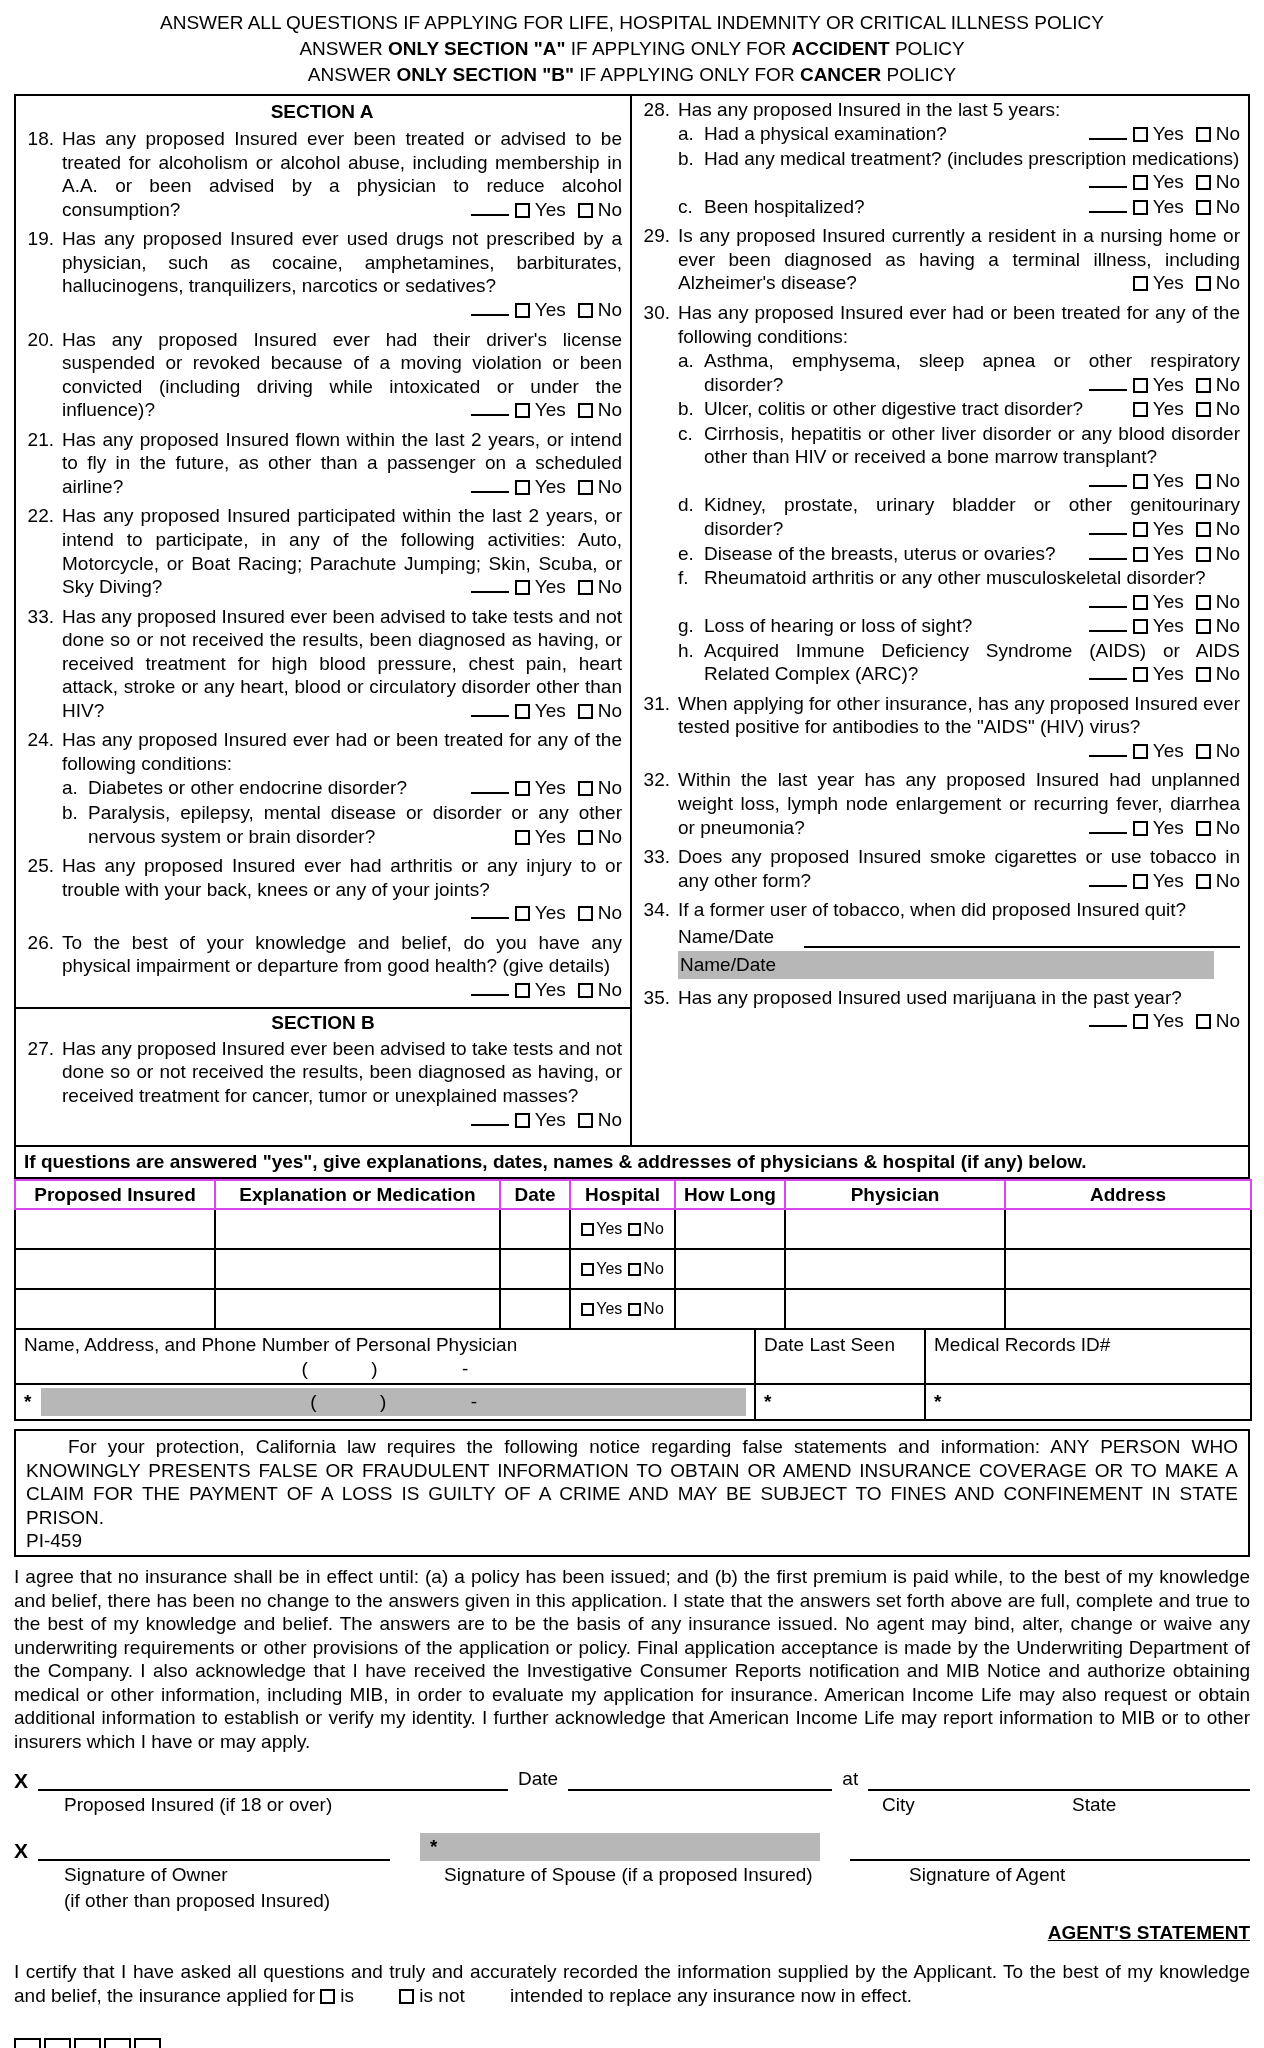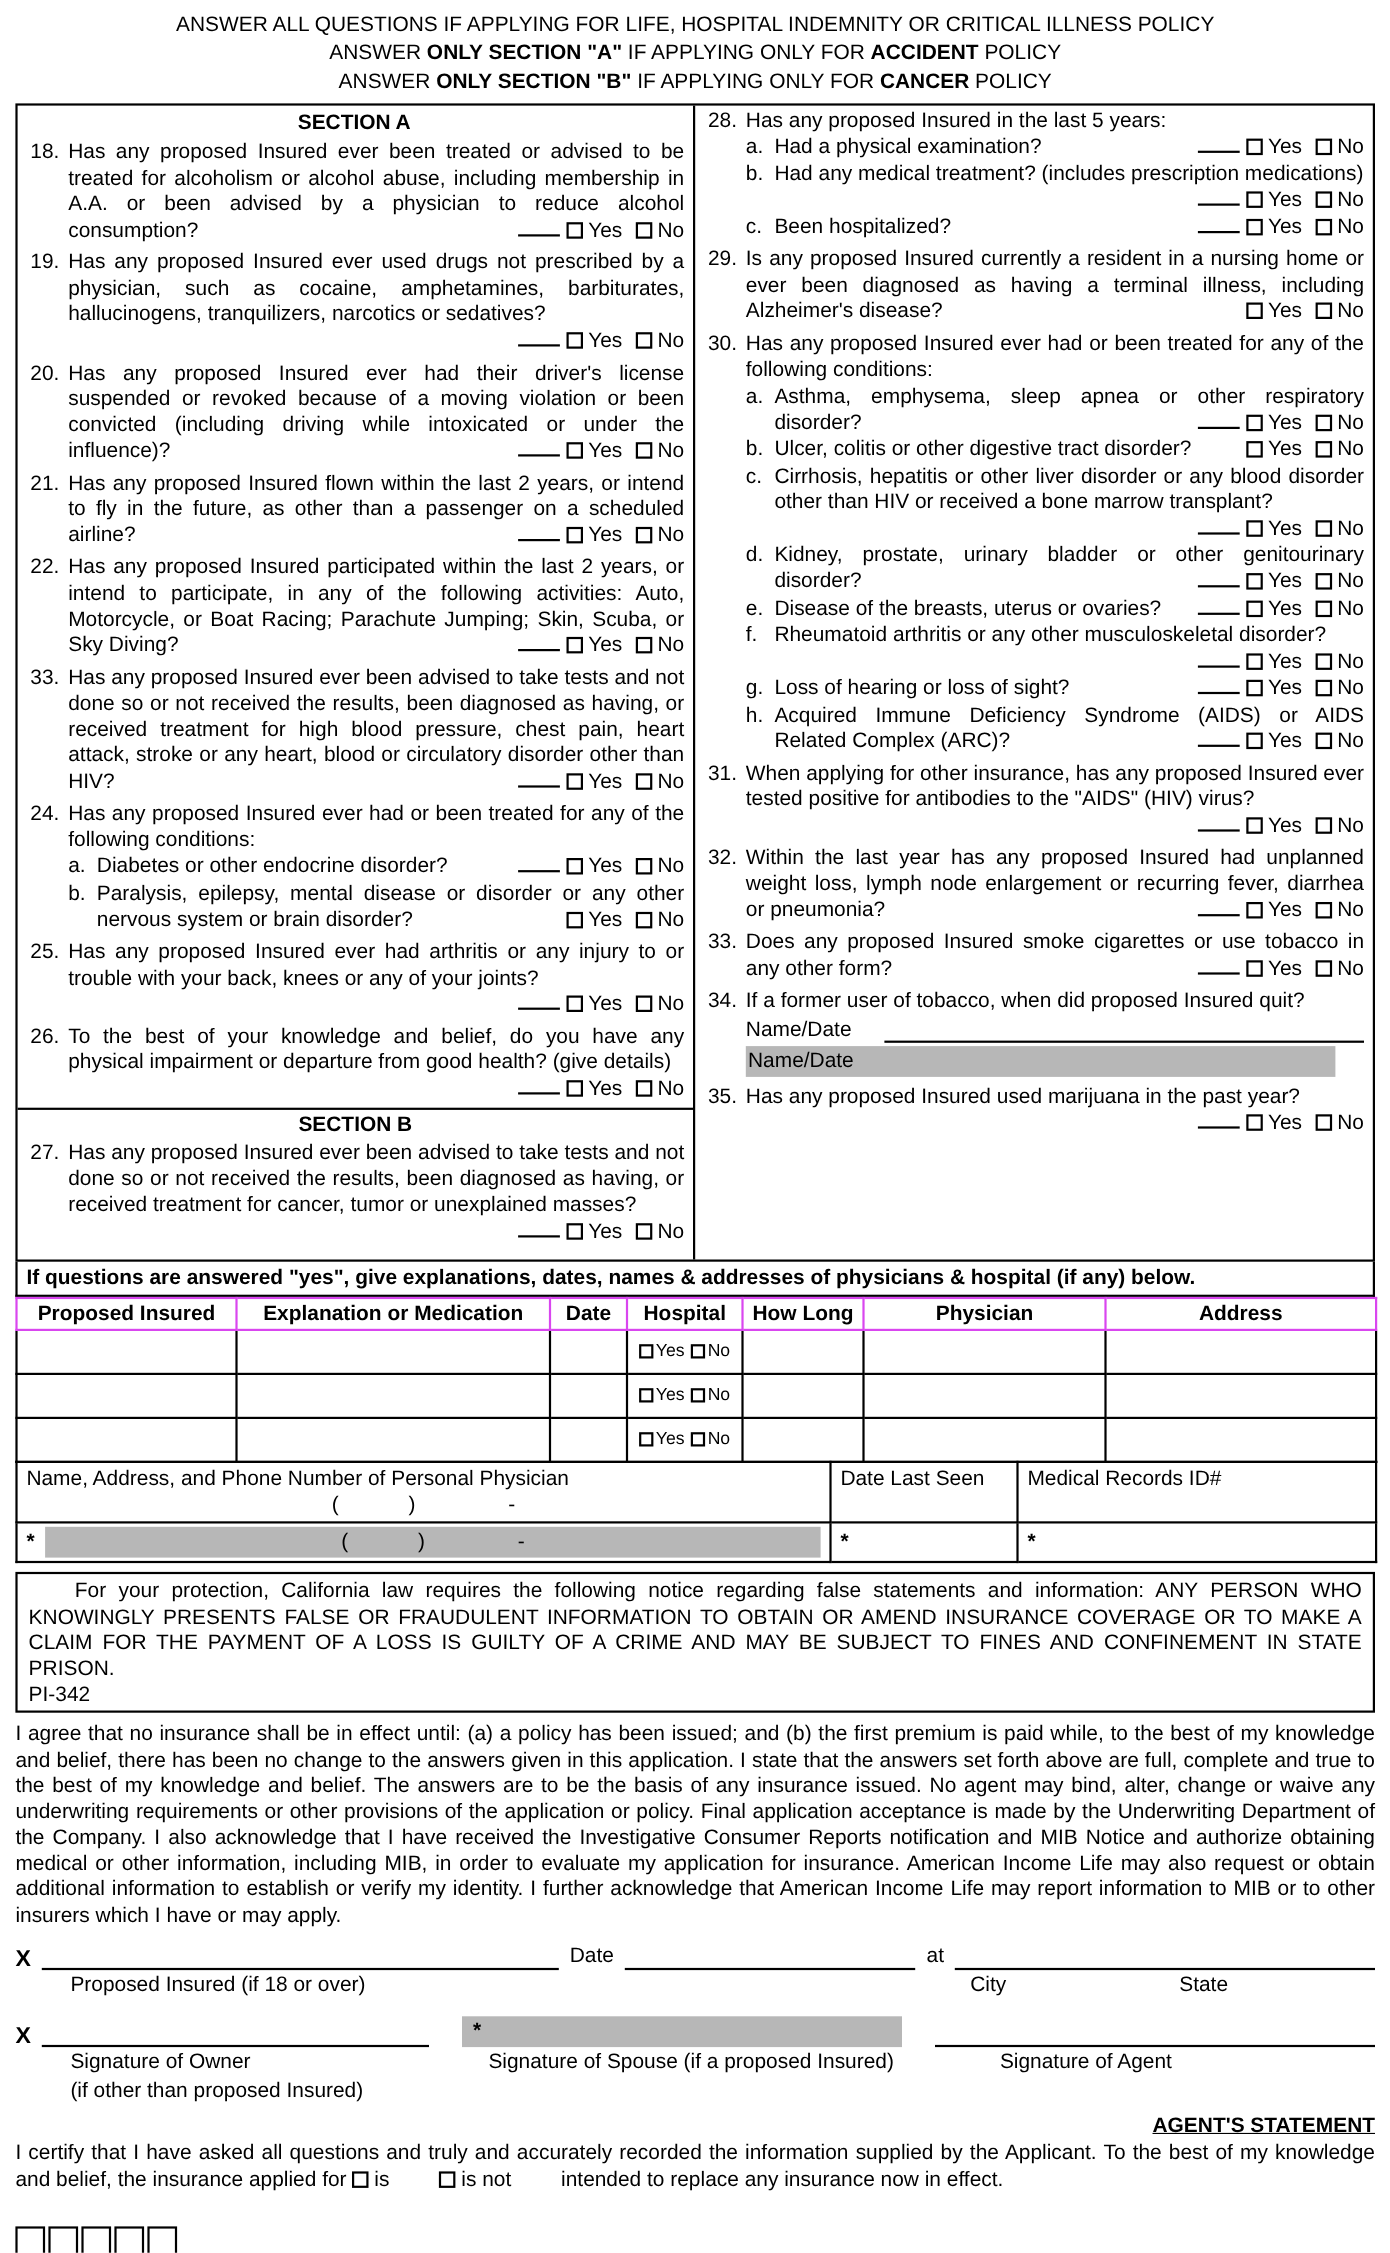--- a/index.html
+++ b/index.html
@@ -61,21 +61,21 @@
   .xmark { font-weight:bold; font-size:21px; margin-right:10px; line-height:1; }
   .sline { display:block; border-bottom:2px solid #000; height:1.15em; }
   .f32 { flex:3.2; } .f18 { flex:1.8; } .f26 { flex:2.6; }
   .slab { margin:0 10px; }
   .lrow { position:relative; height:26px; }
   .lrow span { position:absolute; top:2px; white-space:nowrap; }
   .r3 { margin-top:16px; }
   .grayspouse { background:#b7b7b7; width:400px; height:28px; margin:0 30px; display:flex; align-items:center; padding-left:10px; }
 
   .astitle { text-align:right; font-weight:bold; margin-top:10px;text-decoration:underline; }
-  .astext { text-align:justify; margin-top:2px; }
+  .astext { text-align:justify; margin-top:16px; }
   .gap { display:inline-block; width:28px; }
 
   .agrow { display:flex; align-items:flex-end; margin-top:30px; }
   .aboxes { display:flex; }
   .abox { width:27px; height:27px; border:2px solid #000; margin-right:3px; background:#fff; }
   .sp70 { width:70px; } .sp50 { width:50px; }
 </style>
 </head>
 <body>
 
@@ -334,21 +334,21 @@
         </div>
       </td>
       <td><span class="star">*</span></td>
       <td><span class="star">*</span></td>
     </tr>
   </tbody>
     </table>
 
   <div class="notice">
     <div class="ind">For your protection, California law requires the following notice regarding false statements and information: ANY PERSON WHO KNOWINGLY PRESENTS FALSE OR FRAUDULENT INFORMATION TO OBTAIN OR AMEND INSURANCE COVERAGE OR TO MAKE A CLAIM FOR THE PAYMENT OF A LOSS IS GUILTY OF A CRIME AND MAY BE SUBJECT TO FINES AND CONFINEMENT IN STATE PRISON.</div>
-    <div>PI-342</div>
+    <div>PI-459</div>
   </div>
 
   <div class="agreement">I agree that no insurance shall be in effect until: (a) a policy has been issued; and (b) the first premium is paid while, to the best of my knowledge and belief, there has been no change to the answers given in this application. I state that the answers set forth above are full, complete and true to the best of my knowledge and belief. The answers are to be the basis of any insurance issued. No agent may bind, alter, change or waive any underwriting requirements or other provisions of the application or policy. Final application acceptance is made by the Underwriting Department of the Company. I also acknowledge that I have received the Investigative Consumer Reports notification and MIB Notice and authorize obtaining medical or other information, including MIB, in order to evaluate my application for insurance. American Income Life may also request or obtain additional information to establish or verify my identity. I further acknowledge that American Income Life may report information to MIB or to other insurers which I have or may apply.</div>
 
   <div class="sigblock">
     <div class="sigrow">
       <span class="xmark">X</span>
       <span class="sline f32"></span>
       <span class="slab">Date</span>
       <span class="sline f18"></span>

